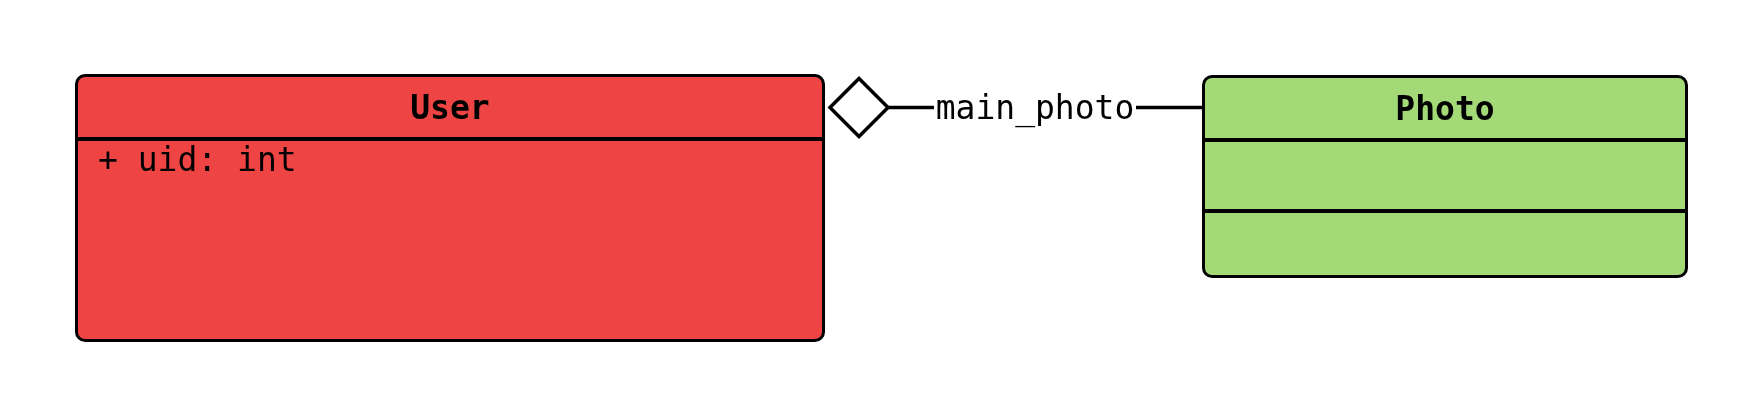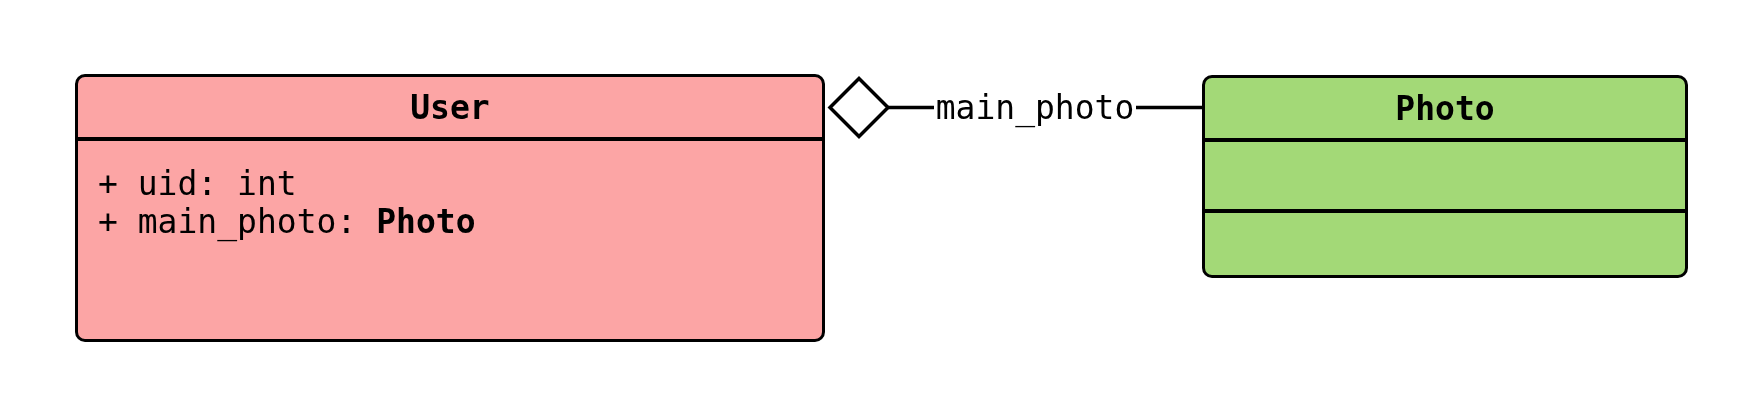--- a/index.html
+++ b/index.html
@@ -34,21 +34,20 @@
     align-items: center;
     justify-content: center;
     font-weight: bold;
     font-size: 33px;
   }
   .uml-class .compartment {
     box-sizing: border-box;
     border-top: 4px solid #000000;
     display: flex;
     flex-direction: column;
-    justify-content: center;
     padding-left: 20px;
     padding-right: 8px;
   }
   .class-user .attrs   { flex: 0 0 128px; }
   .class-user .methods { flex: 1 1 auto; }
   .class-photo .attrs   { flex: 0 0 71px; }
   .class-photo .methods { flex: 1 1 auto; }
   .member-line {
     font-size: 33px;
     line-height: 38px;
@@ -66,27 +65,26 @@
     font-family: "DejaVu Sans Mono", "Liberation Mono", monospace;
     font-size: 33px;
     fill: #000000;
   }
 </style>
 </head>
 <body>
 
 <div id="canvas">
 
-  <section class="uml-class class-user" style="background: #fca5a5;">
+  <section class="uml-class class-user" style="background: #ef4444;">
     <header class="title">
       <span>User</span>
     </header>
     <div class="compartment attrs">
         <div class="member-line"><span>+ uid: int</span></div>
-        <div class="member-line"><span>+ main_photo: </span><b>Photo</b></div>
       </div>
   </section>
 
   <svg class="connector" viewBox="0 0 390 100" width="390" height="100" xmlns="http://www.w3.org/2000/svg">
     <polygon points="10,47.5 39,18.5 68,47.5 39,76.5" fill="#ffffff" stroke="#000000" stroke-width="3.5" stroke-linejoin="miter"></polygon>
     <line x1="68" y1="47.5" x2="114" y2="47.5" stroke="#000000" stroke-width="3.5"></line>
     <text x="215" y="59" text-anchor="middle">main_photo</text>
     <line x1="316" y1="47.5" x2="382" y2="47.5" stroke="#000000" stroke-width="3.5"></line>
   </svg>
 

